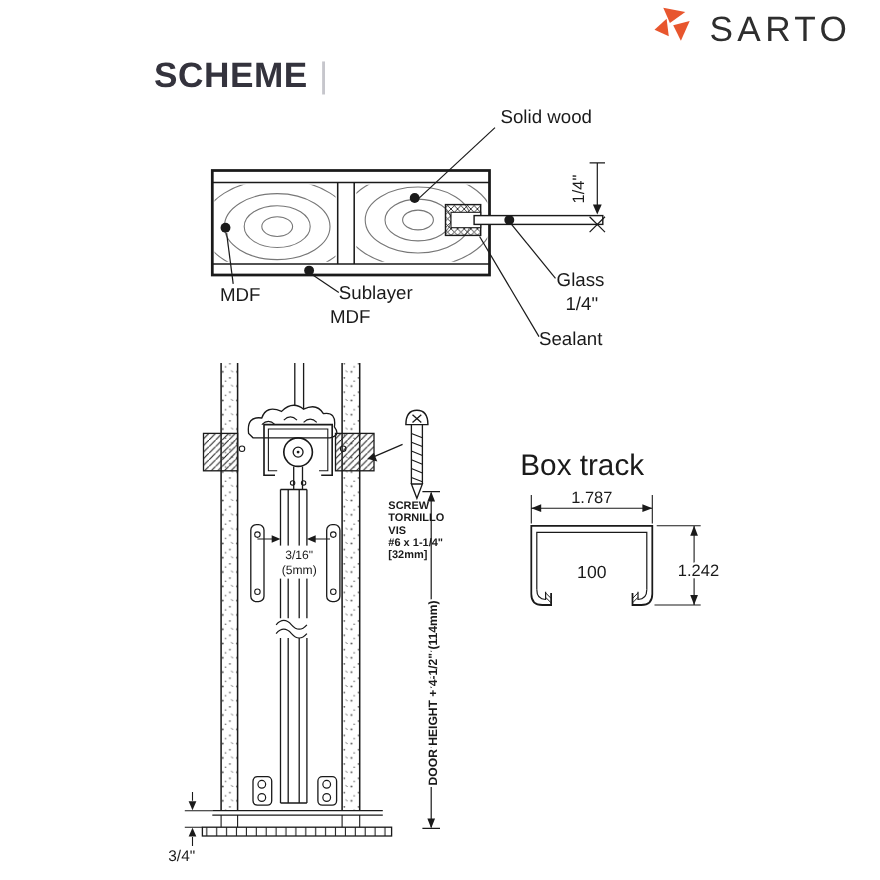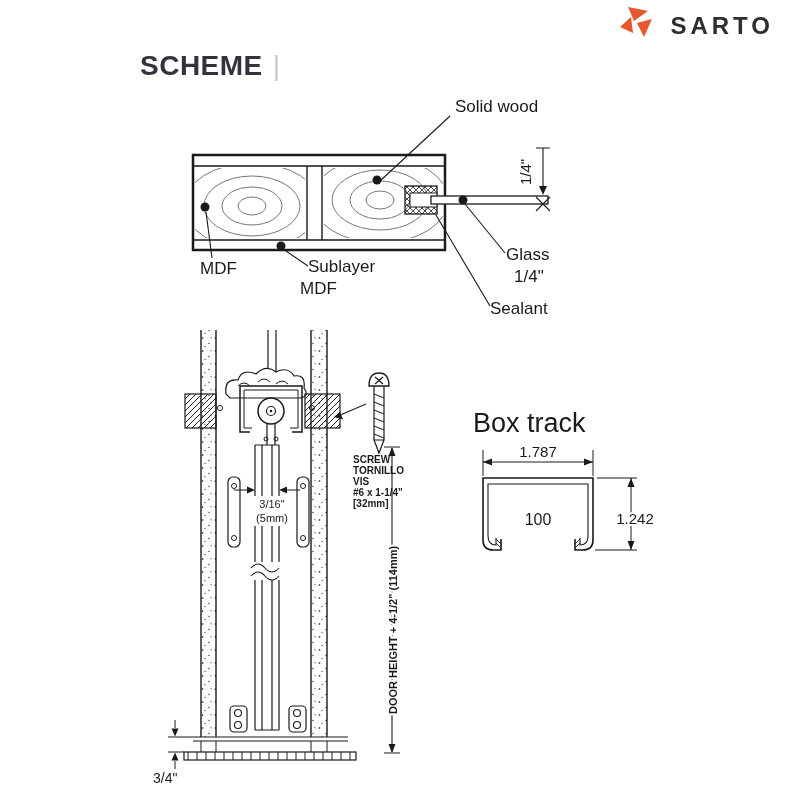--- a/index.html
+++ b/index.html
@@ -1,20 +1,20 @@
 <!DOCTYPE html>
 <html style="--brand-orange: #E8562E; --ink: #1A1A1A; --title-dark: #34333D; --title-gray: #A5A5AD;"><head>
 <meta charset="utf-8">
 <style>
   *{margin:0;padding:0;box-sizing:border-box}
   html,body{width:800px;height:800px;background:#fff;font-family:"Liberation Sans",sans-serif;color:var(--ink,#1a1a1a)}
   .page{position:absolute;inset:0;width:800px;height:800px;background:#fff;overflow:hidden}
   .brand{position:absolute;top:6px;right:26px;display:flex;align-items:center;gap:10px}
-  .brand-name{font-size:24px;letter-spacing:4px;color:#2e2e2e;font-weight:700}
-  .title{position:absolute;left:140px;top:50px;display:flex;align-items:center;gap:10px;font-size:28px}
+  .brand-name{font-size:32px;letter-spacing:4px;color:#2e2e2e;font-weight:400}
+  .title{position:absolute;left:140px;top:50px;display:flex;align-items:center;gap:10px;font-size:32px}
   .title-main{font-weight:700;color:var(--title-dark,#34333D);letter-spacing:.5px}
   .title-sep{color:#c6c6cc;font-weight:300}
   .title-sub{color:var(--title-gray,#A5A5AD);font-weight:400;letter-spacing:.5px}
   svg.diagram{position:absolute;color:var(--ink,#1a1a1a)}
   svg text{fill:currentColor}
   .halo{paint-order:stroke;stroke:#fff;stroke-width:4px}
   .lbl{font-size:17px}
 </style>
 </head>
 <body>

